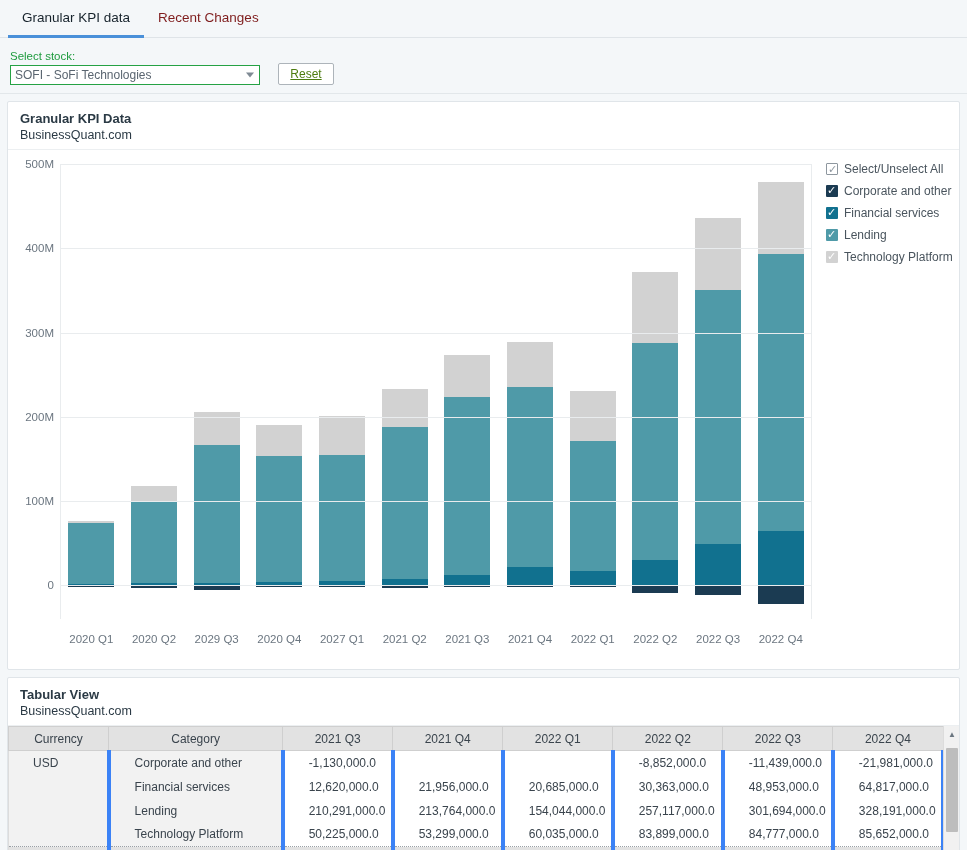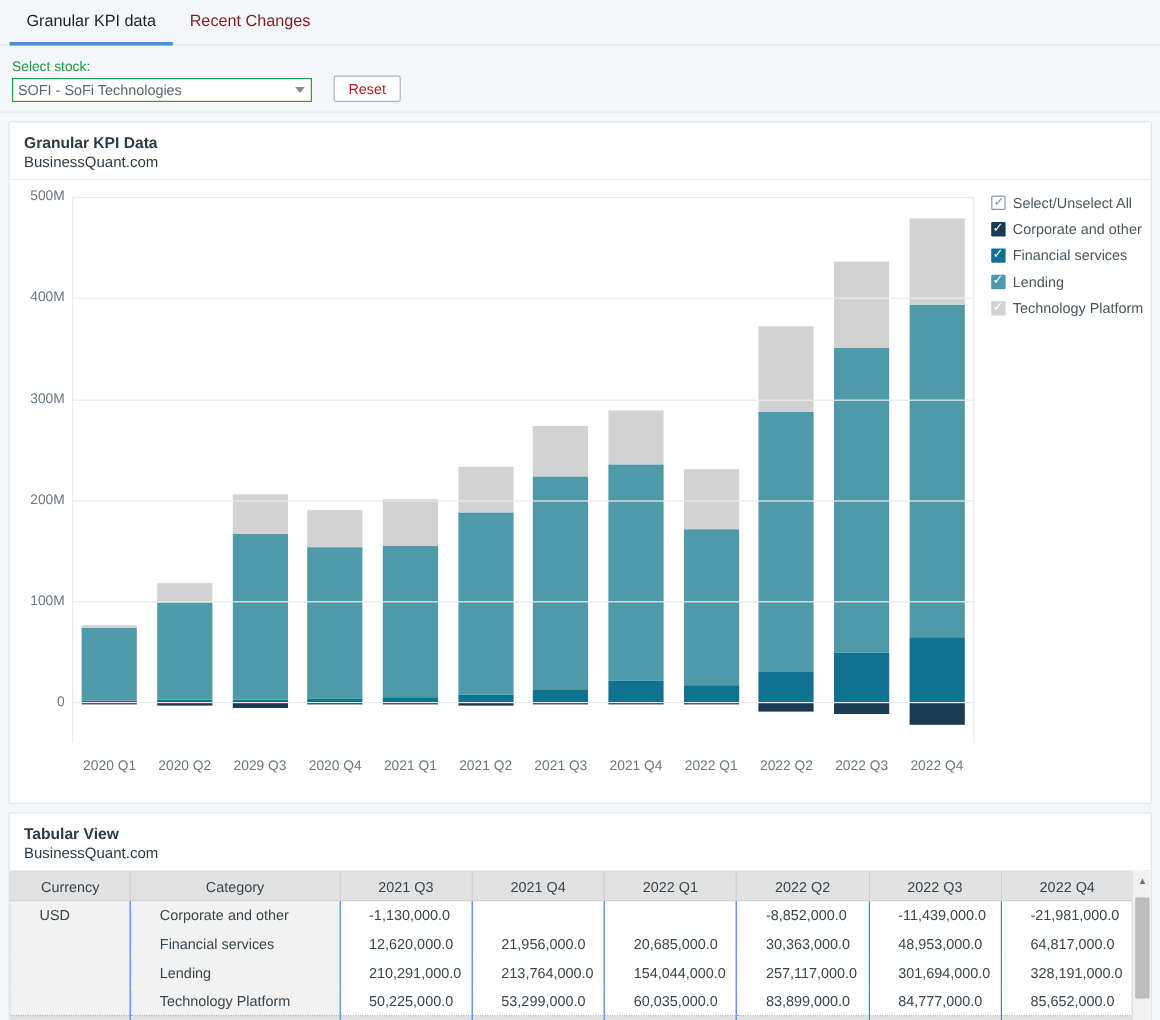--- a/index.html
+++ b/index.html
@@ -73,26 +73,27 @@
     border-left: 4px solid transparent;
     border-right: 4px solid transparent;
     border-top: 5px solid #7f8a94;
   }
   .reset-btn {
     height: 22px;
     min-width: 56px;
     border: 1px solid #adb4ba;
     background: #ffffff;
     font-size: 12px;
-    color: #b91c1c;
+    color: #4d7c0f;
     cursor: pointer;
     border-radius: 2px;
     margin-bottom: 0px;
     padding: 0 10px;
     font-family: "Liberation Sans", sans-serif;
+    text-decoration: underline;
   }
 
   
   .panel {
     background: #ffffff;
     border: 1px solid #e0e5e9;
     margin: 7px 7px 0 7px;
     border-radius: 2px;
   }
   .panel-head { padding: 9px 12px 6px 12px; }
@@ -214,21 +215,21 @@
     background: #e2e2e2;
     border: 1px solid #cfcfcf;
     font-weight: normal;
     color: #3a444d;
     height: 24px;
     text-align: center;
     font-size: 12px;
   }
   table.data td {
     border-left: 1px solid #dcdcdc;
-    border-right: 1px solid #3b82f6;
+    border-right: 4px solid #3b82f6;
     height: 24px;
     color: #3a444d;
     padding: 0 24px;
   }
   td.cur   { width: 100px; background: #f2f2f2; text-align: left; }
   td.cat   { width: 174px; background: #f2f2f2; text-align: left; }
   td.num   { background: #ffffff; }
   tr.total td {
     background: #e2e2e2;
     border-top: 1px dotted #9aa0a6;
@@ -411,21 +412,21 @@
         </div>
         <div class="grid-line" style="top: 0px;">
           <span class="ytick">500M</span>
         </div>
       </div>
     <div class="xlabels" id="xlabels">
         <div class="xlabel">2020 Q1</div>
         <div class="xlabel">2020 Q2</div>
         <div class="xlabel">2029 Q3</div>
         <div class="xlabel">2020 Q4</div>
-        <div class="xlabel">2021 Q1</div>
+        <div class="xlabel">2027 Q1</div>
         <div class="xlabel">2021 Q2</div>
         <div class="xlabel">2021 Q3</div>
         <div class="xlabel">2021 Q4</div>
         <div class="xlabel">2022 Q1</div>
         <div class="xlabel">2022 Q2</div>
         <div class="xlabel">2022 Q3</div>
         <div class="xlabel">2022 Q4</div>
       </div>
 
     <div class="legend" id="legend">

